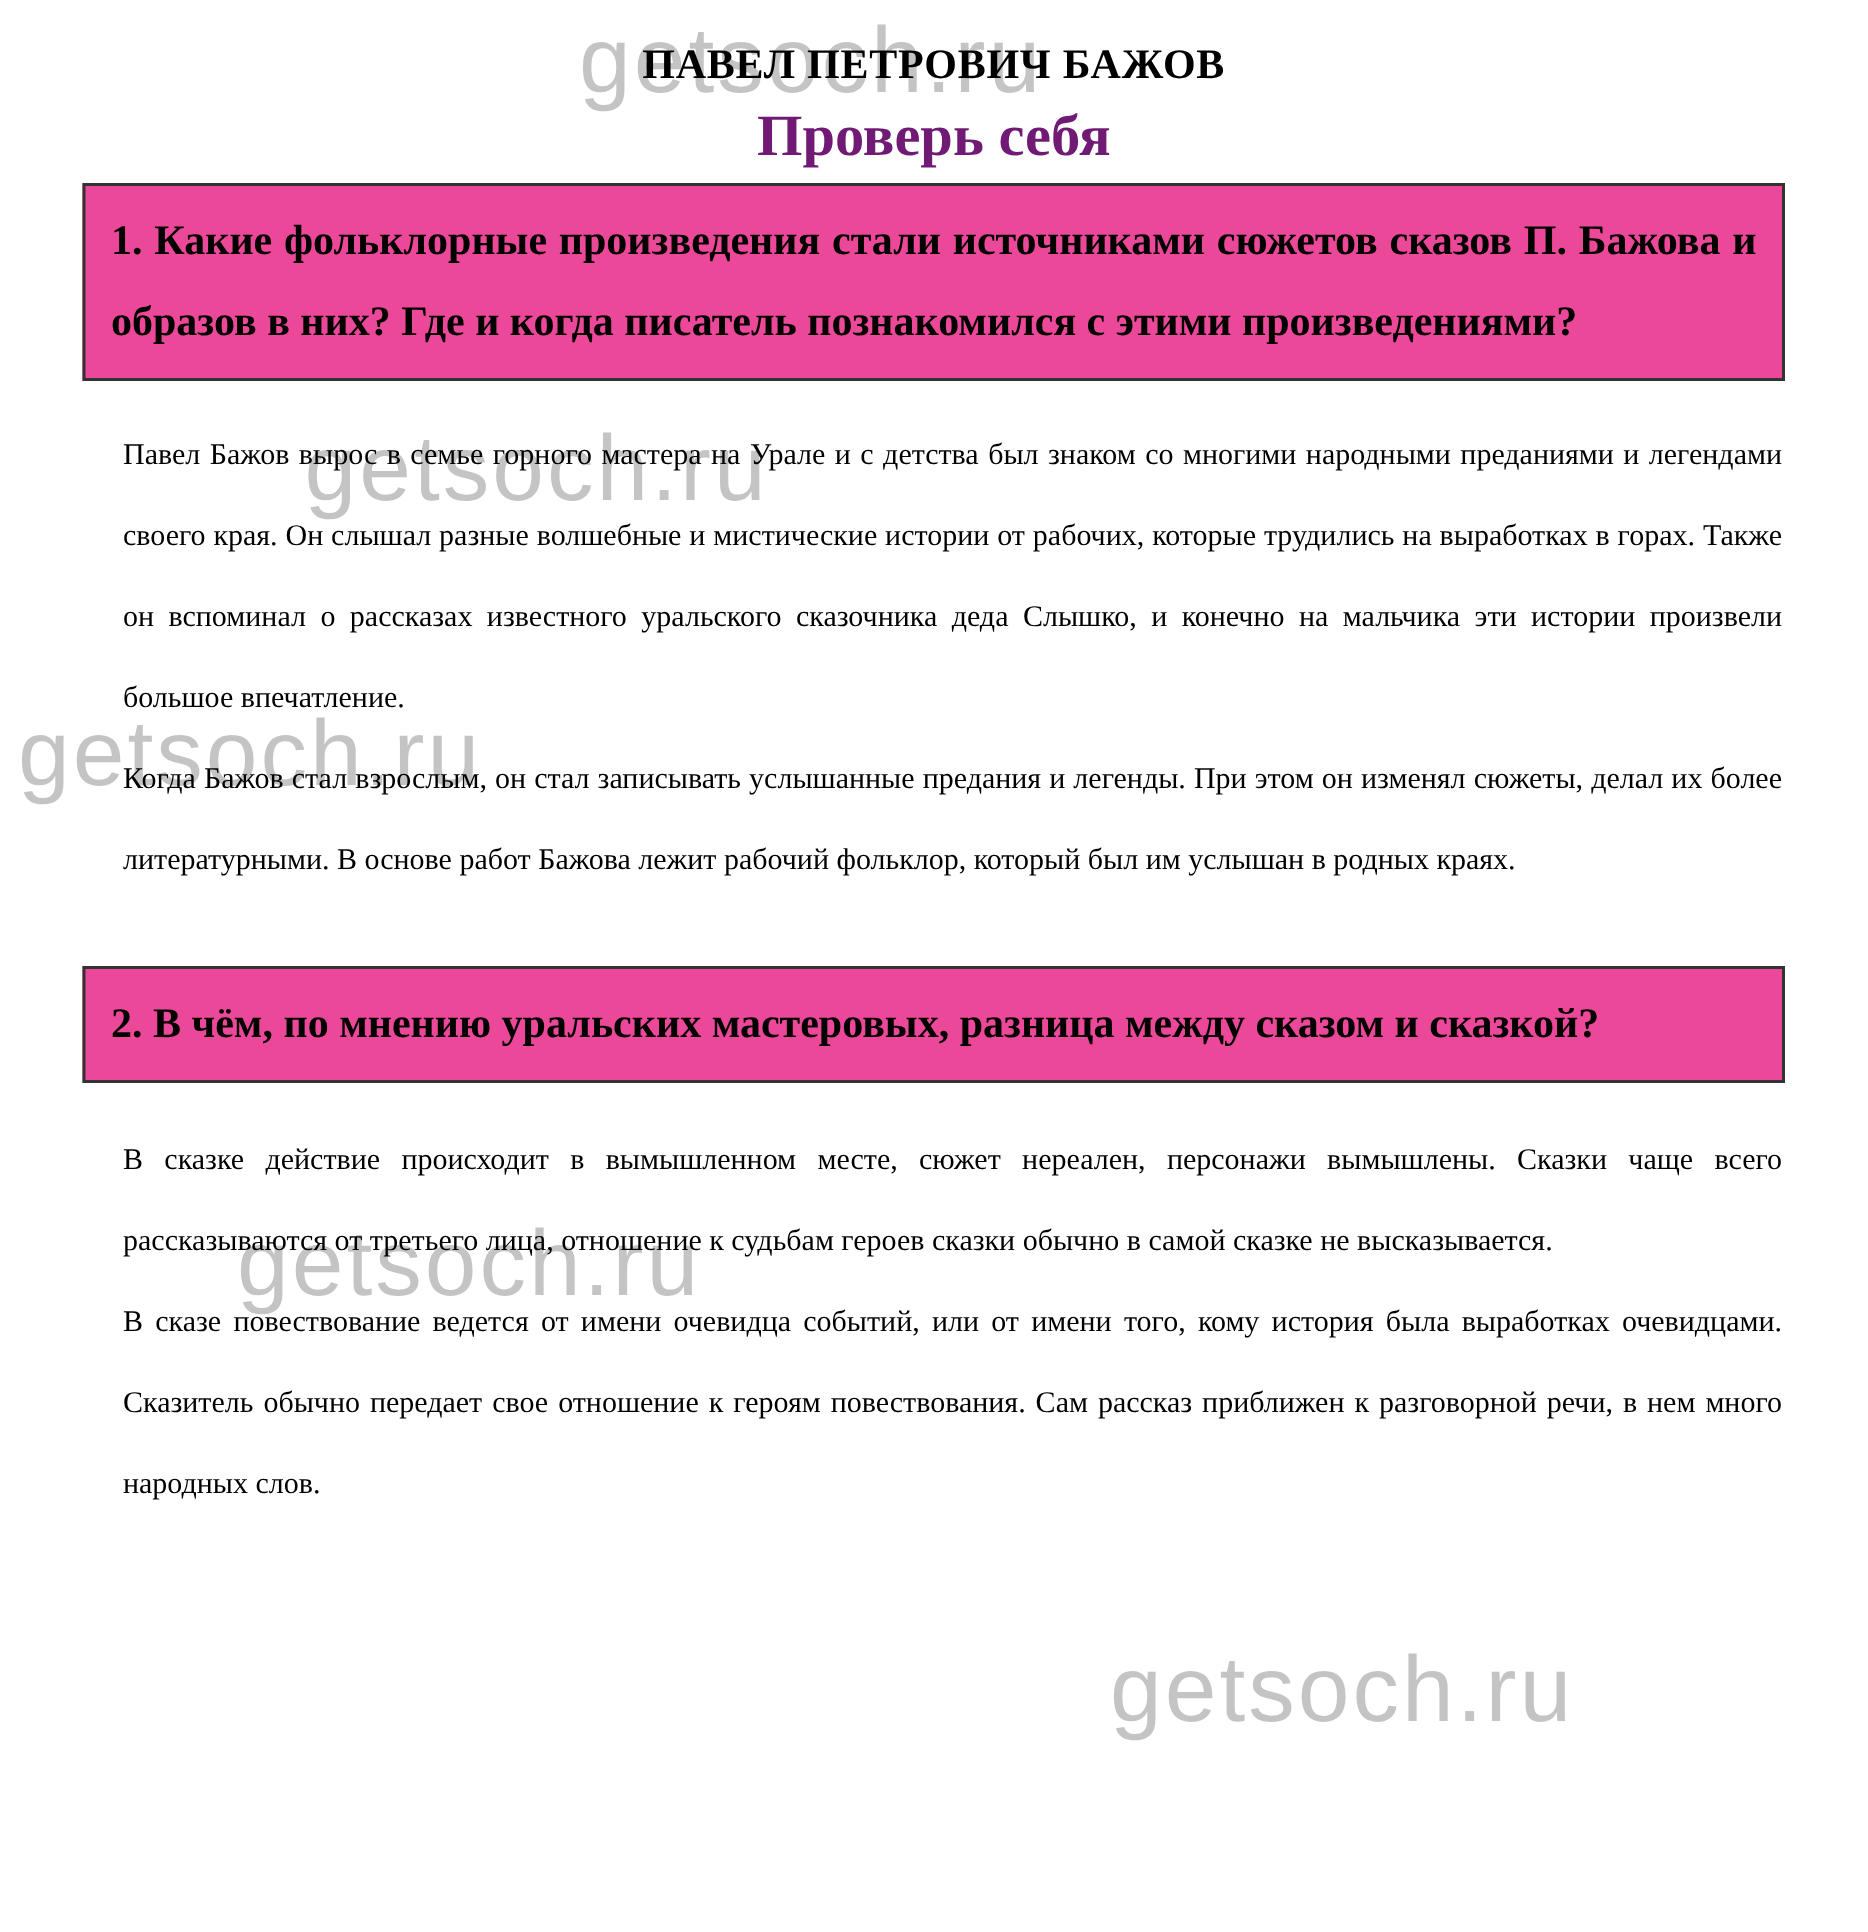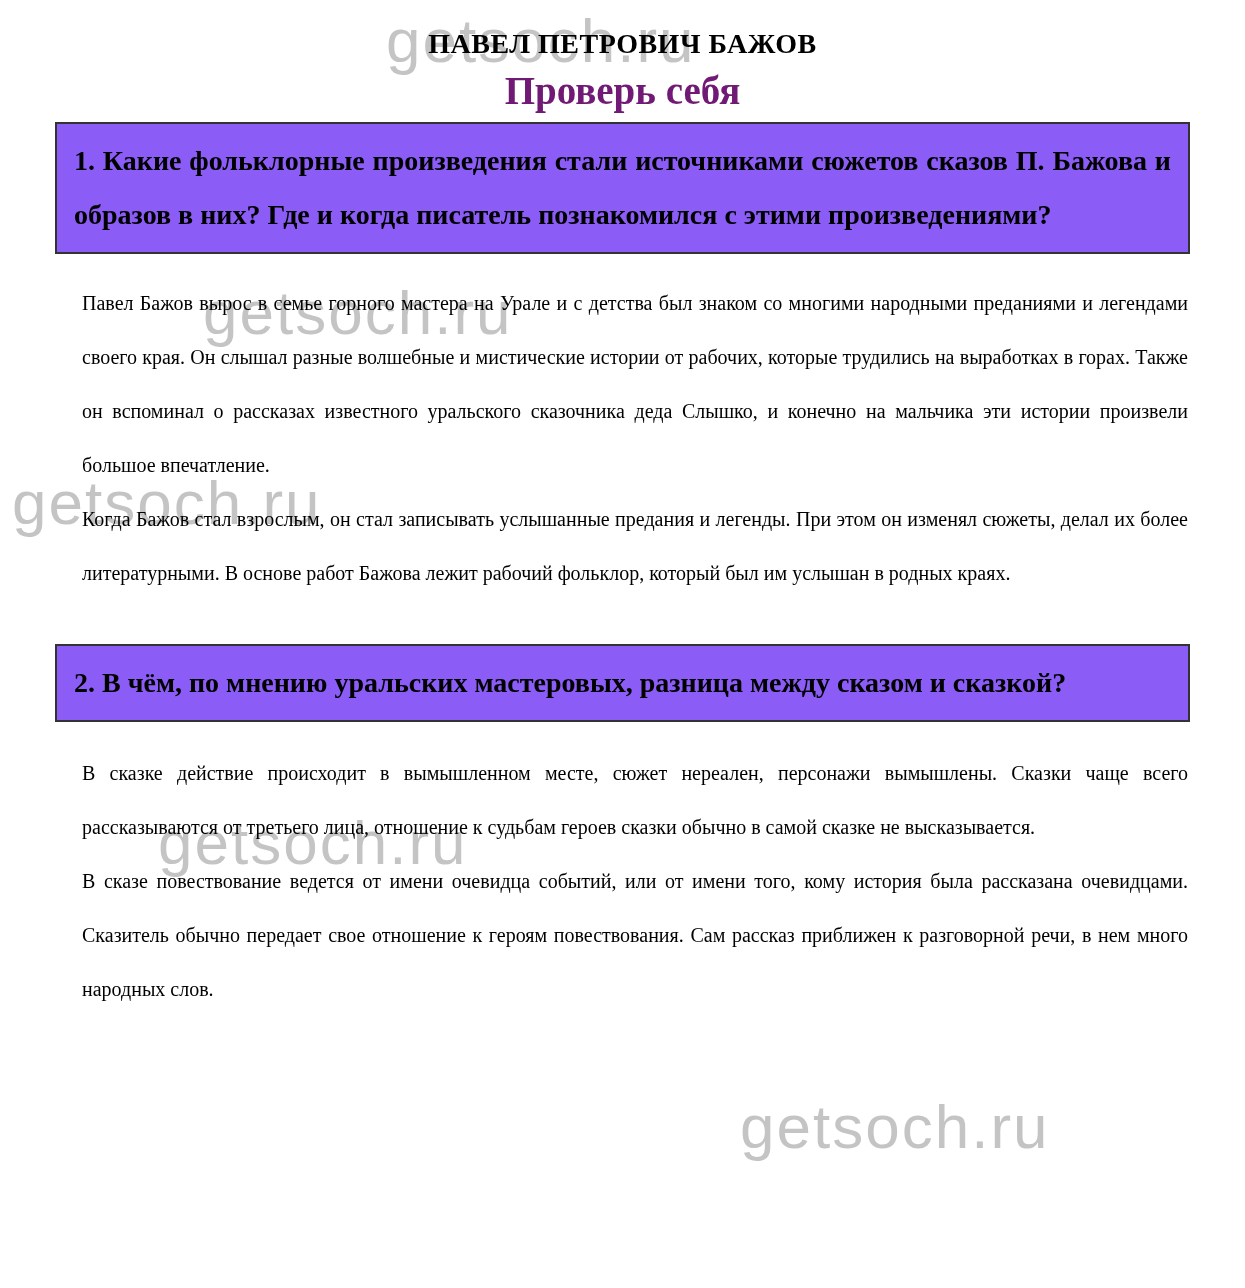--- a/index.html
+++ b/index.html
@@ -41,21 +41,21 @@
   .subtitle {
     position:relative; z-index:3;
     margin:4px 0 0 0;
     text-align:center;
     font-size:39px; font-weight:bold; line-height:46px;
     color:#701a75;
   }
   .qbox {
     position:relative;
     margin:0 55px;
-    background:#8b5cf6;
+    background:#ec4899;
     border:2px solid #333333;
   }
   .qbox1 { margin-top:8px; }
   .qbox2 { margin-top:44px; }
   .qtext {
     position:relative; z-index:3;
     margin:0;
     padding:10px 17px;
     font-size:28px; font-weight:bold;
     line-height:54px;
@@ -90,15 +90,15 @@
   </div>
 
   <p class="ans after-box1">Павел Бажов вырос в семье горного мастера на Урале и с детства был знаком со многими народными преданиями и легендами своего края. Он слышал разные волшебные и мистические истории от рабочих, которые трудились на выработках в горах. Также он вспоминал о рассказах известного уральского сказочника деда Слышко, и конечно на мальчика эти истории произвели большое впечатление.</p>
   <p class="ans">Когда Бажов стал взрослым, он стал записывать услышанные предания и легенды. При этом он изменял сюжеты, делал их более литературными. В основе работ Бажова лежит рабочий фольклор, который был им услышан в родных краях.</p>
 
   <div class="qbox qbox2">
     <p class="qtext">2. В чём, по мнению уральских мастеровых, разница между сказом и сказкой?</p>
   </div>
 
   <p class="ans after-box2">В сказке действие происходит в вымышленном месте, сюжет нереален, персонажи вымышлены. Сказки чаще всего рассказываются от третьего лица, отношение к судьбам героев сказки обычно в самой сказке не высказывается.</p>
-  <p class="ans">В сказе повествование ведется от имени очевидца событий, или от имени того, кому история была рассказана очевидцами. Сказитель обычно передает свое отношение к героям повествования. Сам рассказ приближен к разговорной речи, в нем много народных слов.</p>
+  <p class="ans">В сказе повествование ведется от имени очевидца событий, или от имени того, кому история была выработках очевидцами. Сказитель обычно передает свое отношение к героям повествования. Сам рассказ приближен к разговорной речи, в нем много народных слов.</p>
 
 </div>
 
 </body></html>

